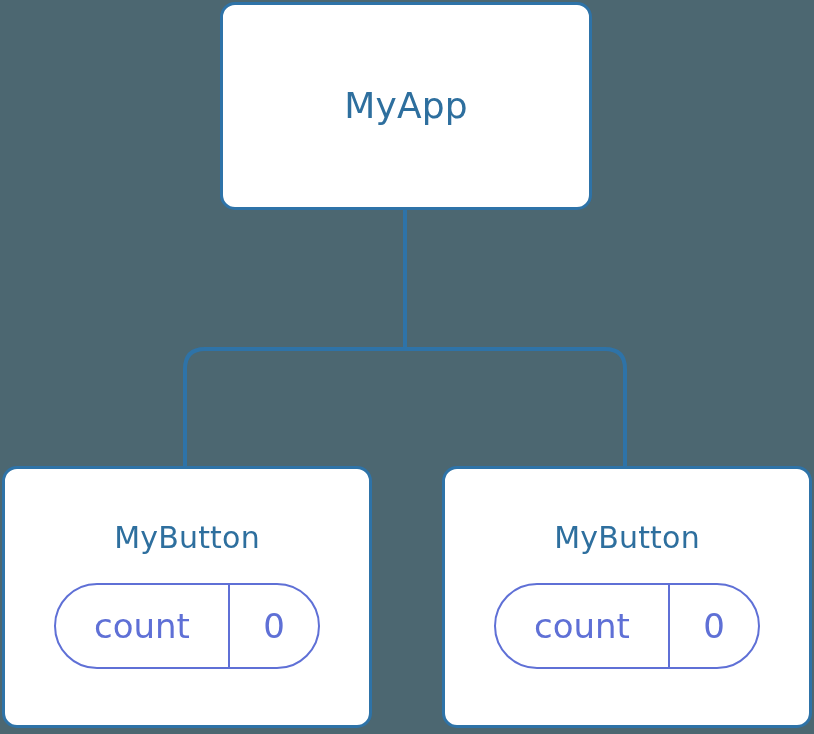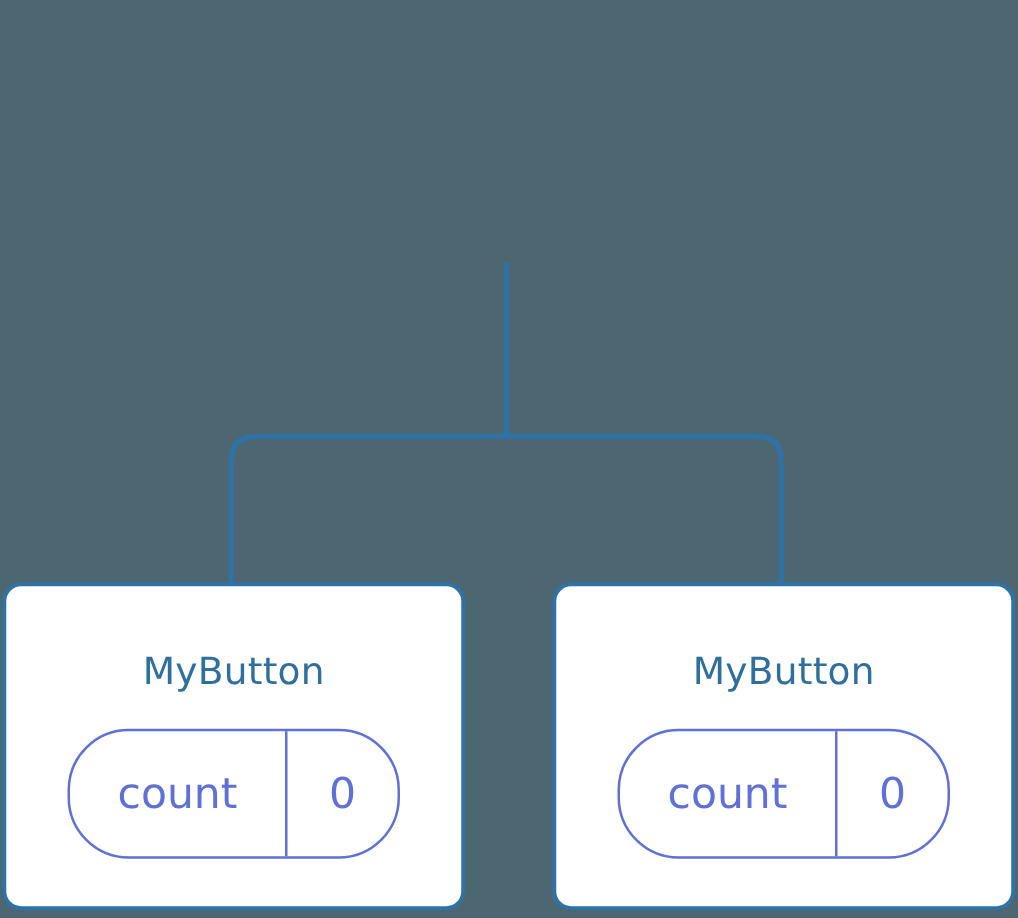--- a/index.html
+++ b/index.html
@@ -70,21 +70,21 @@
   .node-leaf-left .node-title,
   .node-leaf-right .node-title {
     font-size: 30px;
     margin-top: 54px;
   }
   .state-pill {
     position: relative;
     box-sizing: border-box;
     margin-top: 30px;
     width: 266px;
-    height: 104px;
+    height: 86px;
     border: 2px solid #5f70d6;
     border-radius: 49px;
     background: #ffffff;
     display: flex;
     align-items: stretch;
   }
   .pill-key {
     flex: 0 0 174px;
     display: flex;
     align-items: center;
@@ -113,20 +113,23 @@
 <div id="stage">
 
   <svg class="edges" viewBox="0 0 814 734" width="814" height="734" xmlns="http://www.w3.org/2000/svg">
 
     <path d="M405,210 L405,349" fill="none" stroke="#2e73a8" stroke-width="4"></path>
 
     <path d="M405,349 L205,349 Q185,349 185,369 L185,467" fill="none" stroke="#2e73a8" stroke-width="4" stroke-linecap="butt"></path>
     <path d="M405,349 L605,349 Q625,349 625,369 L625,467" fill="none" stroke="#2e73a8" stroke-width="4" stroke-linecap="butt"></path>
   </svg>
 
+  <div class="node node-root">
+    <span class="node-title">MyApp</span>
+  </div>
 
   <div class="node node-leaf-left">
     <span class="node-title">MyButton</span>
     <div class="state-pill">
       <div class="pill-key">
         <span class="pill-text">count</span>
       </div>
       <div class="pill-val">
         <span class="pill-text">0</span>
       </div>

